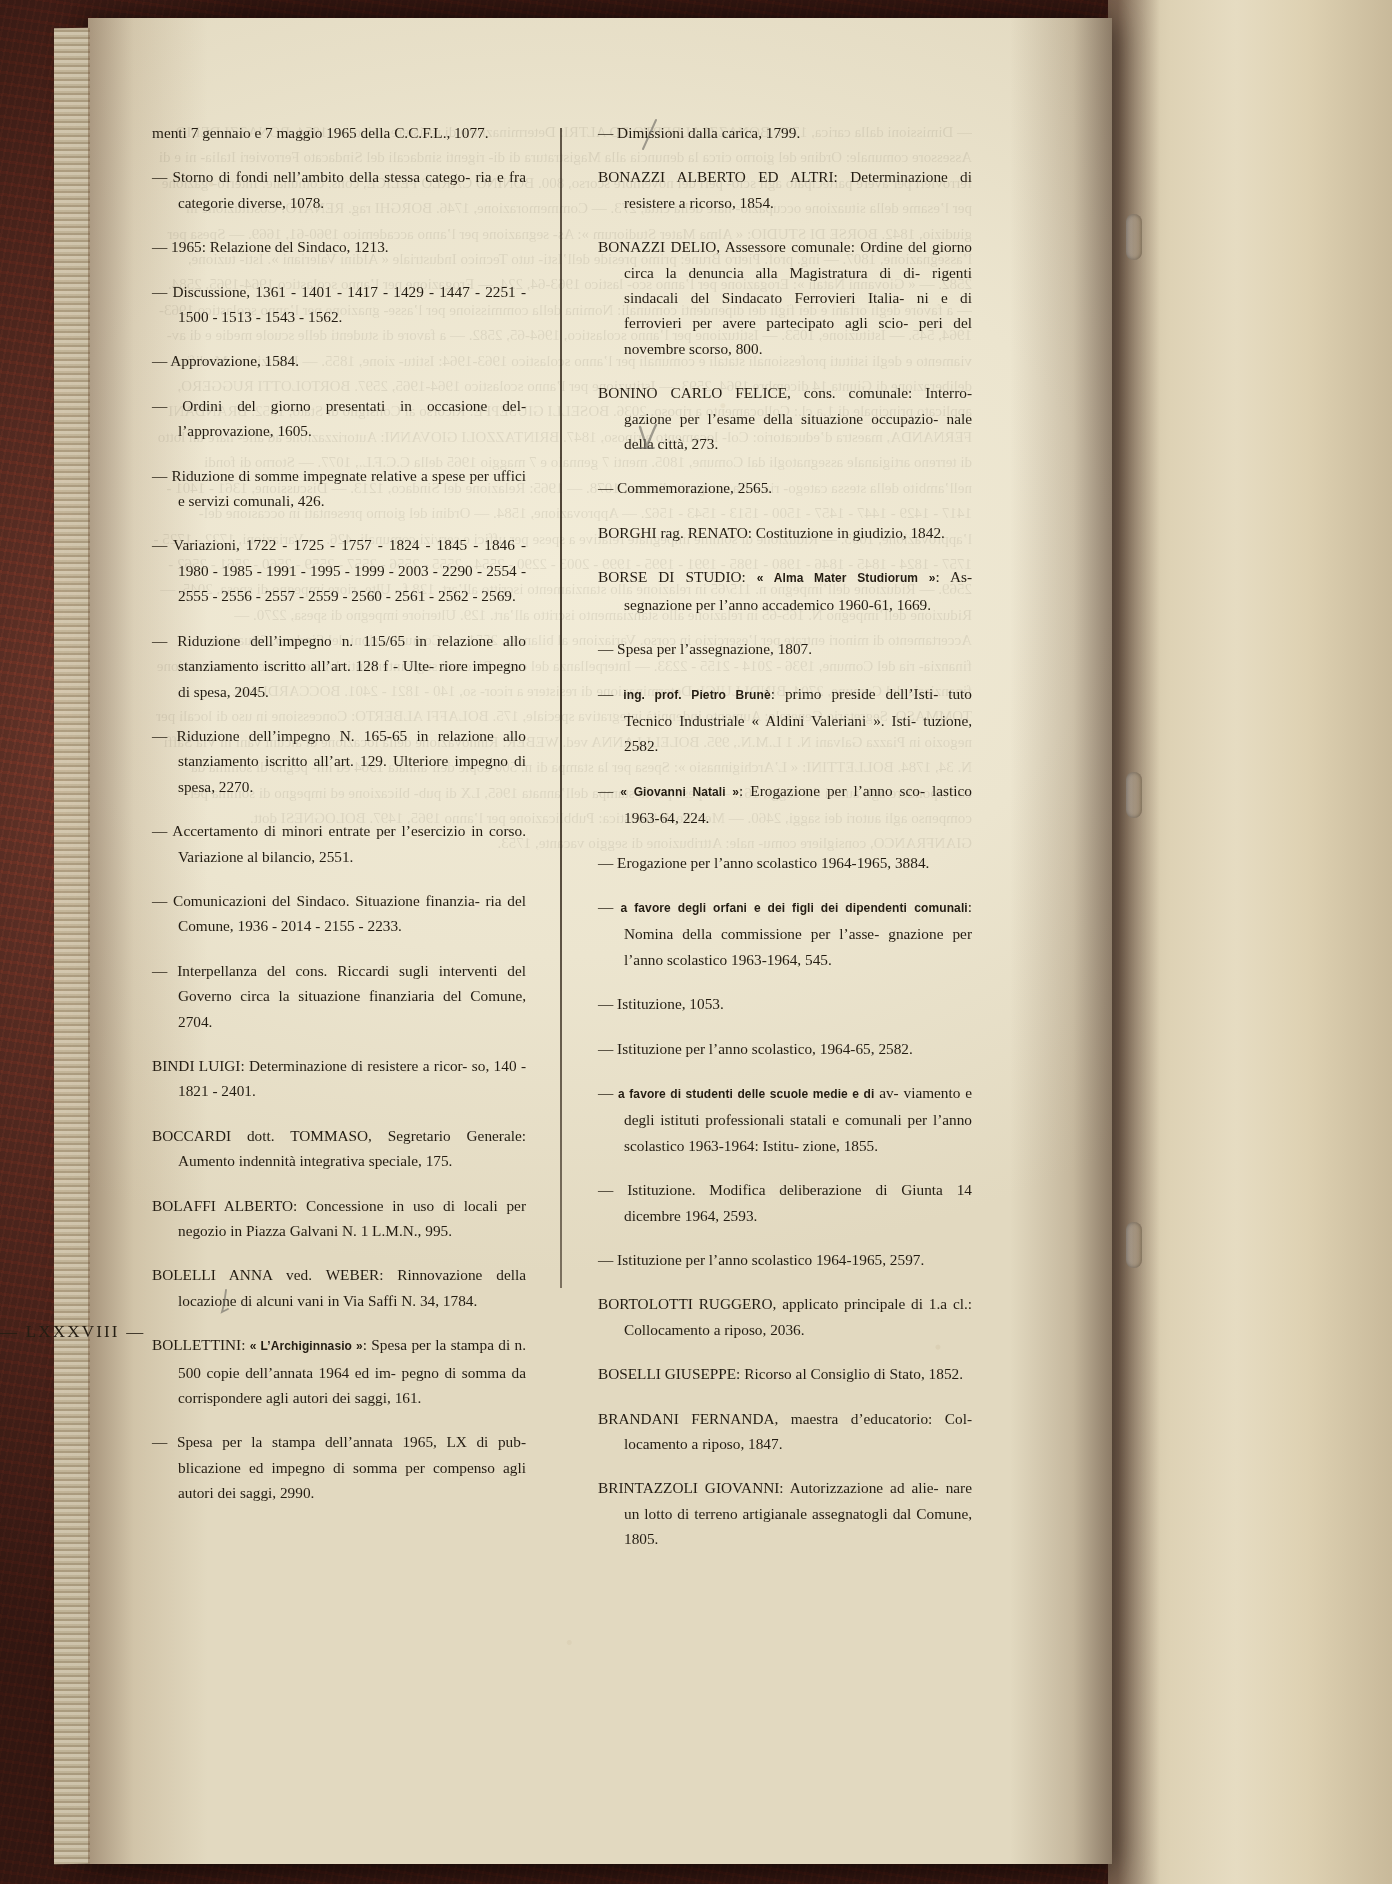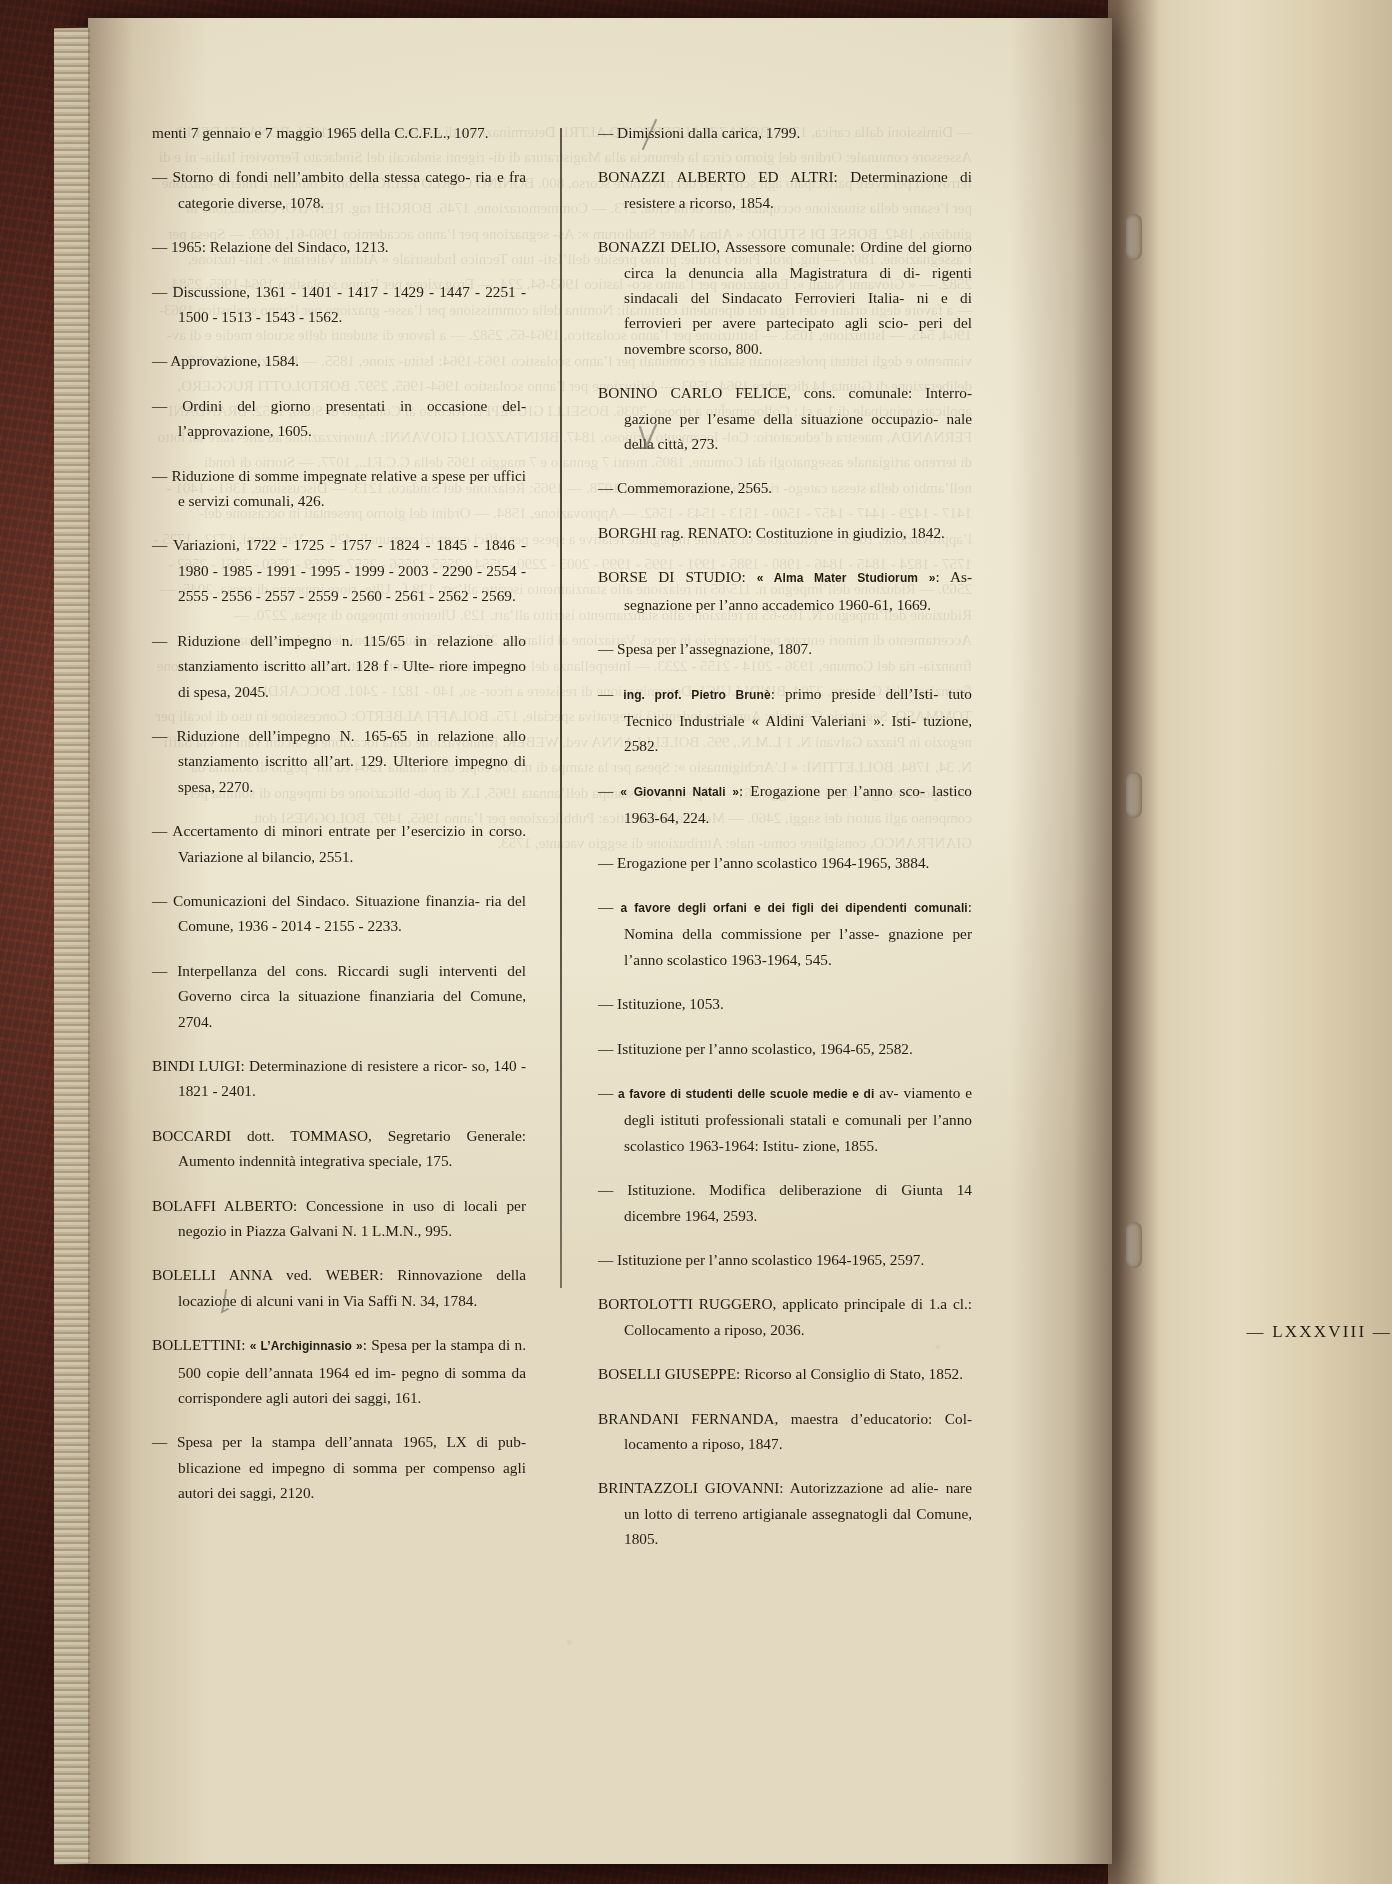--- a/index.html
+++ b/index.html
@@ -139,21 +139,21 @@
     font-family: "Liberation Sans", sans-serif;
     font-weight: 700;
     font-size: 12px;
     letter-spacing: .1px;
   }
 
   .folio {
     position: absolute;
     left: 0; right: 0;
     top: 1322px;
-    text-align: right;
+    text-align: left;
     color: #241d13;
     font-size: 17px;
     letter-spacing: 2.2px;
   }
 
   
   .pencil { position:absolute; pointer-events:none; opacity:.62; }
   .pencil svg { display:block; }
 
   
@@ -203,21 +203,21 @@
         <div class="entry hang">— Riduzione dell’impegno n. 115/65 in relazione allo stanziamento iscritto all’art. 128 f - Ulte- riore impegno di spesa, 2045.</div>
         <div class="entry hang">— Riduzione dell’impegno N. 165-65 in relazione allo stanziamento iscritto all’art. 129. Ulteriore impegno di spesa, 2270.</div>
         <div class="entry hang">— Accertamento di minori entrate per l’esercizio in corso. Variazione al bilancio, 2551.</div>
         <div class="entry hang">— Comunicazioni del Sindaco. Situazione finanzia- ria del Comune, 1936 - 2014 - 2155 - 2233.</div>
         <div class="entry hang">— Interpellanza del cons. Riccardi sugli interventi del Governo circa la situazione finanziaria del Comune, 2704.</div>
         <div class="entry hang">BINDI LUIGI: Determinazione di resistere a ricor- so, 140 - 1821 - 2401.</div>
         <div class="entry hang">BOCCARDI dott. TOMMASO, Segretario Generale: Aumento indennità integrativa speciale, 175.</div>
         <div class="entry hang">BOLAFFI ALBERTO: Concessione in uso di locali per negozio in Piazza Galvani N. 1 L.M.N., 995.</div>
         <div class="entry hang">BOLELLI ANNA ved. WEBER: Rinnovazione della locazione di alcuni vani in Via Saffi N. 34, 1784.</div>
         <div class="entry hang">BOLLETTINI:  <span class="bold-sans">« L’Archiginnasio »</span>:  Spesa per la stampa di n. 500 copie dell’annata 1964 ed im- pegno di somma da corrispondere agli autori dei saggi, 161.</div>
-        <div class="entry hang">— Spesa per la stampa dell’annata 1965, LX di pub- blicazione ed impegno di somma per compenso agli autori dei saggi, 2120.</div>
+        <div class="entry hang">— Spesa per la stampa dell’annata 1965, LX di pub- blicazione ed impegno di somma per compenso agli autori dei saggi, 2990.</div>
       </div>
     <div class="col right">
         <div class="entry hang">— Dimissioni dalla carica, 1799.</div>
         <div class="entry hang">BONAZZI ALBERTO ED ALTRI: Determinazione di resistere a ricorso, 1854.</div>
         <div class="entry hang">BONAZZI DELIO, Assessore comunale: Ordine del giorno circa la denuncia alla Magistratura di di- rigenti sindacali del Sindacato Ferrovieri Italia- ni e di ferrovieri per avere partecipato agli scio- peri del novembre scorso, 800.</div>
         <div class="entry hang">BONINO CARLO FELICE, cons. comunale: Interro- gazione per l’esame della situazione occupazio- nale della città, 273.</div>
         <div class="entry hang">— Commemorazione, 2565.</div>
         <div class="entry hang">BORGHI rag. RENATO: Costituzione in giudizio, 1842.</div>
         <div class="entry hang">BORSE DI STUDIO: <span class="bold-sans">« Alma Mater Studiorum »</span>: As- segnazione per l’anno accademico 1960-61, 1669.</div>
         <div class="entry hang">— Spesa per l’assegnazione, 1807.</div>

